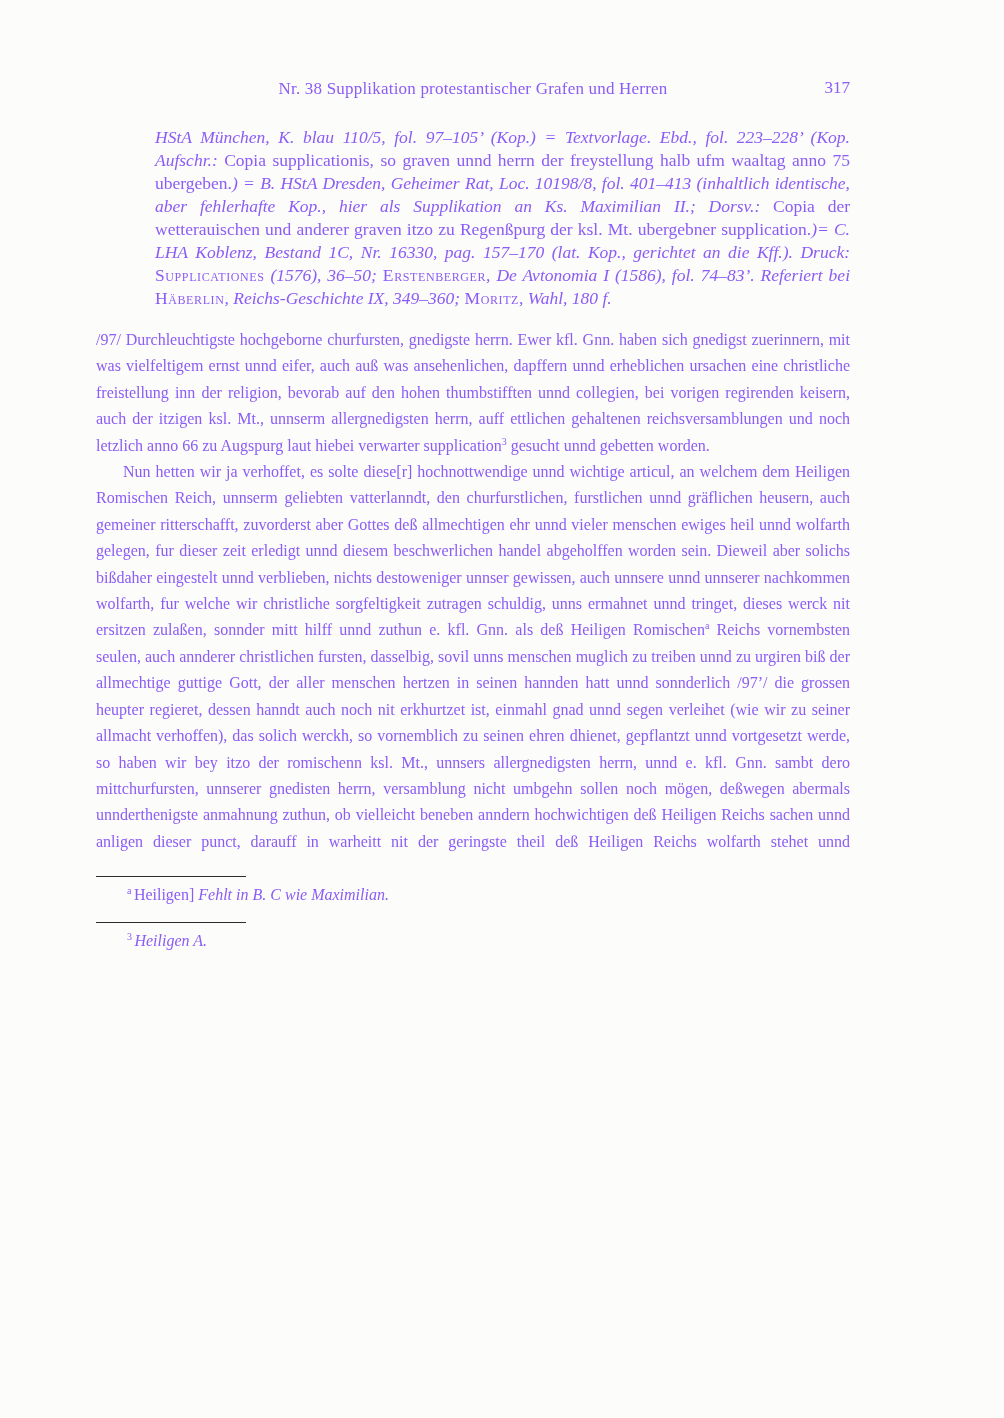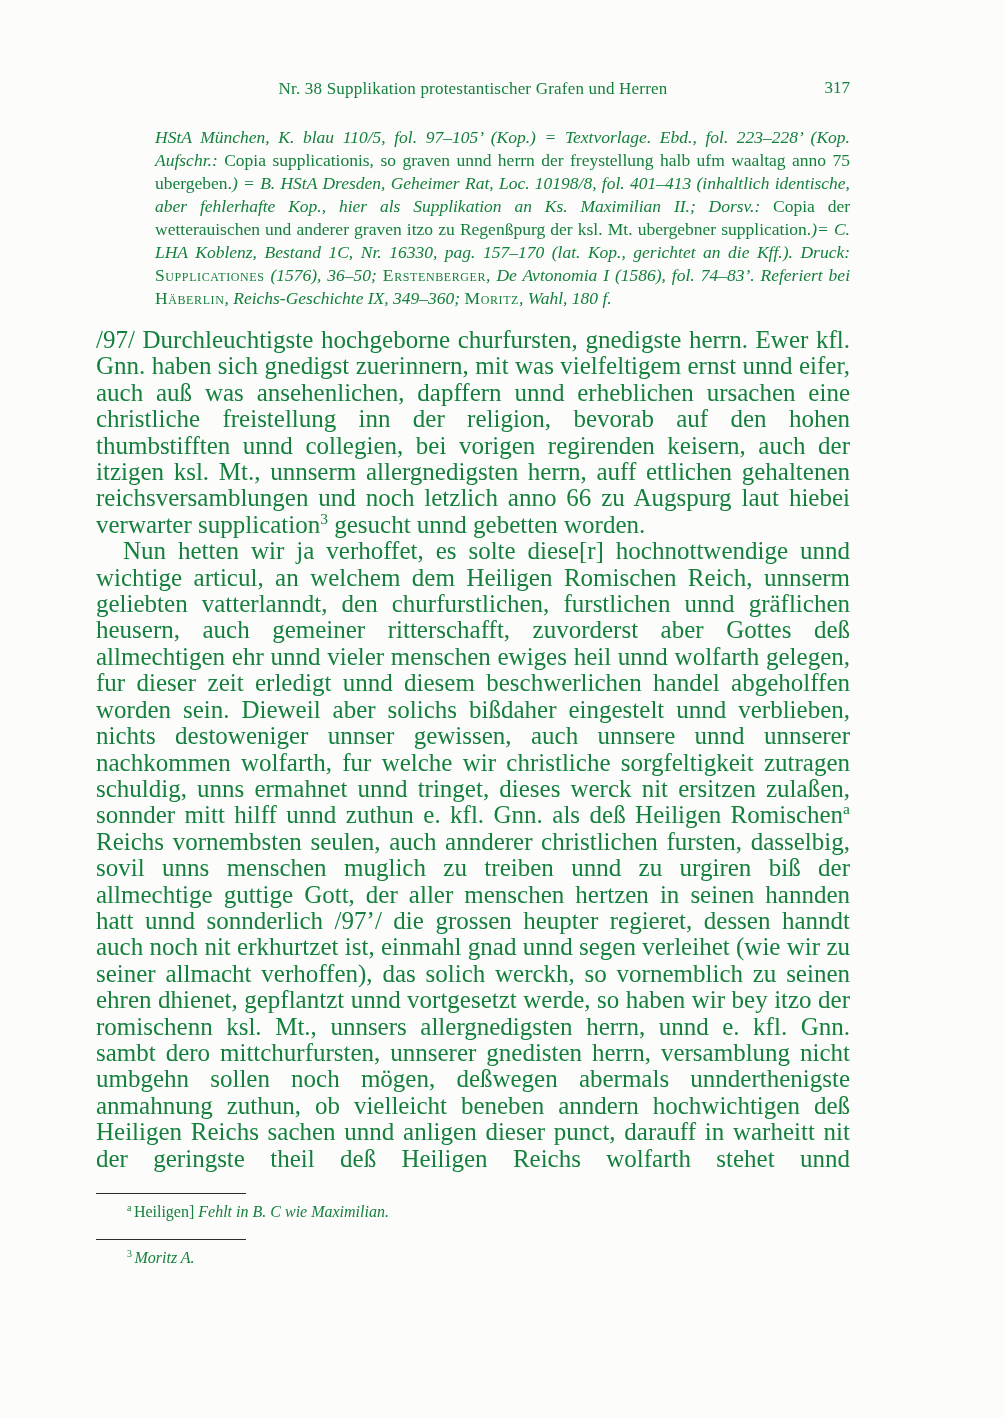--- a/index.html
+++ b/index.html
@@ -8,21 +8,21 @@
     background: #e9e9e7;
   }
   .page {
     position: relative;
     width: 1004px;
     height: 1418px;
     margin: 0 auto;
     background: #fcfcfa;
     box-sizing: border-box;
     font-family: "Liberation Serif", serif;
-    color: #15803d;
+    color: #8b5cf6;
     overflow: hidden;
   }
   .content {
     position: absolute;
     left: 96px;
     top: 78px;
     width: 754px;
   }
   .running-header {
     position: relative;
@@ -58,21 +58,21 @@
     font-variant: small-caps;
     letter-spacing: 0.6px;
     margin-top: 33px;
   }
   sup.seg-sup {
     font-size: 0.62em;
     line-height: 0;
   }
   .body-text {
     margin-top: 17px;
-    font-size: 25px;
+    font-size: 16px;
     line-height: 26.4px;
     text-align: justify;
     hyphens: manual;
   }
   .para { margin: 0; }
   .para.indent { text-indent: 27px; }
   .para.continues { text-align-last: justify; }
   .footnotes {
     margin-top: 21px;
     font-size: 16px;
@@ -102,17 +102,17 @@
 
     <div class="body-text">
       <p class="para"><span class="seg-roman">/97/ Durchleuchtigste hochgeborne churfursten, gnedigste herrn. Ewer kfl. Gnn. haben sich gnedigst zuerinnern, mit was vielfeltigem ernst unnd eifer, auch auß was ansehenlichen, dapffern unnd erheblichen ursachen eine christliche freistellung inn der religion, bevorab auf den hohen thumbstifften unnd collegien, bei vorigen regirenden keisern, auch der itzigen ksl. Mt., unnserm allergnedigsten herrn, auff ettlichen gehaltenen reichsversamblungen und noch letzlich anno 66 zu Augspurg laut hiebei verwarter supplication</span><sup class="seg-sup">3</sup><span class="seg-roman"> gesucht unnd gebetten worden.</span></p>
       <p class="para indent continues"><span class="seg-roman">Nun hetten wir ja verhoffet, es solte diese[r] hochnottwendige unnd wichtige articul, an welchem dem Heiligen Romischen Reich, unnserm geliebten vatterlanndt, den churfurstlichen, furstlichen unnd gräflichen heusern, auch gemeiner ritterschafft, zuvorderst aber Gottes deß allmechtigen ehr unnd vieler menschen ewiges heil unnd wolfarth gelegen, fur dieser zeit erledigt unnd diesem beschwerlichen handel abgeholffen worden sein. Dieweil aber solichs bißdaher eingestelt unnd verblieben, nichts destoweniger unnser gewissen, auch unnsere unnd unnserer nachkommen wolfarth, fur welche wir christliche sorgfeltigkeit zutragen schuldig, unns ermahnet unnd tringet, dieses werck nit ersitzen zulaßen, sonnder mitt hilff unnd zuthun e. kfl. Gnn. als deß Heiligen Romischen</span><sup class="seg-sup">a</sup><span class="seg-roman"> Reichs vornembsten seulen, auch annderer christlichen fursten, dasselbig, sovil unns menschen muglich zu treiben unnd zu urgiren biß der allmechtige guttige Gott, der aller menschen hertzen in seinen hannden hatt unnd sonnderlich /97’/ die grossen heupter regieret, dessen hanndt auch noch nit erkhurtzet ist, einmahl gnad unnd segen verleihet (wie wir zu seiner allmacht verhoffen), das solich werckh, so vornemblich zu seinen ehren dhienet, gepflantzt unnd vortgesetzt werde, so haben wir bey itzo der romischenn ksl. Mt., unnsers allergnedigsten herrn, unnd e. kfl. Gnn. sambt dero mittchurfursten, unnserer gnedisten herrn, versamblung nicht umbgehn sollen noch mögen, deßwegen abermals unnderthenigste anmahnung zuthun, ob vielleicht beneben anndern hochwichtigen deß Heiligen Reichs sachen unnd anligen dieser punct, darauff in warheitt nit der geringste theil deß Heiligen Reichs wolfarth stehet unnd</span></p>
     </div>
 
     <div class="footnotes">
       <div class="fn-rule"></div>
       <p class="footnote"><sup class="seg-sup">a </sup><span class="seg-roman">Heiligen] </span><span class="seg-italic">Fehlt in B. C wie Maximilian.</span></p>
       <div class="fn-rule"></div>
-      <p class="footnote"><sup class="seg-sup">3 </sup><span class="seg-italic">Moritz A.</span></p>
+      <p class="footnote"><sup class="seg-sup">3 </sup><span class="seg-italic">Heiligen A.</span></p>
     </div>
 
   </div>
 </div>
 
 </body></html>

